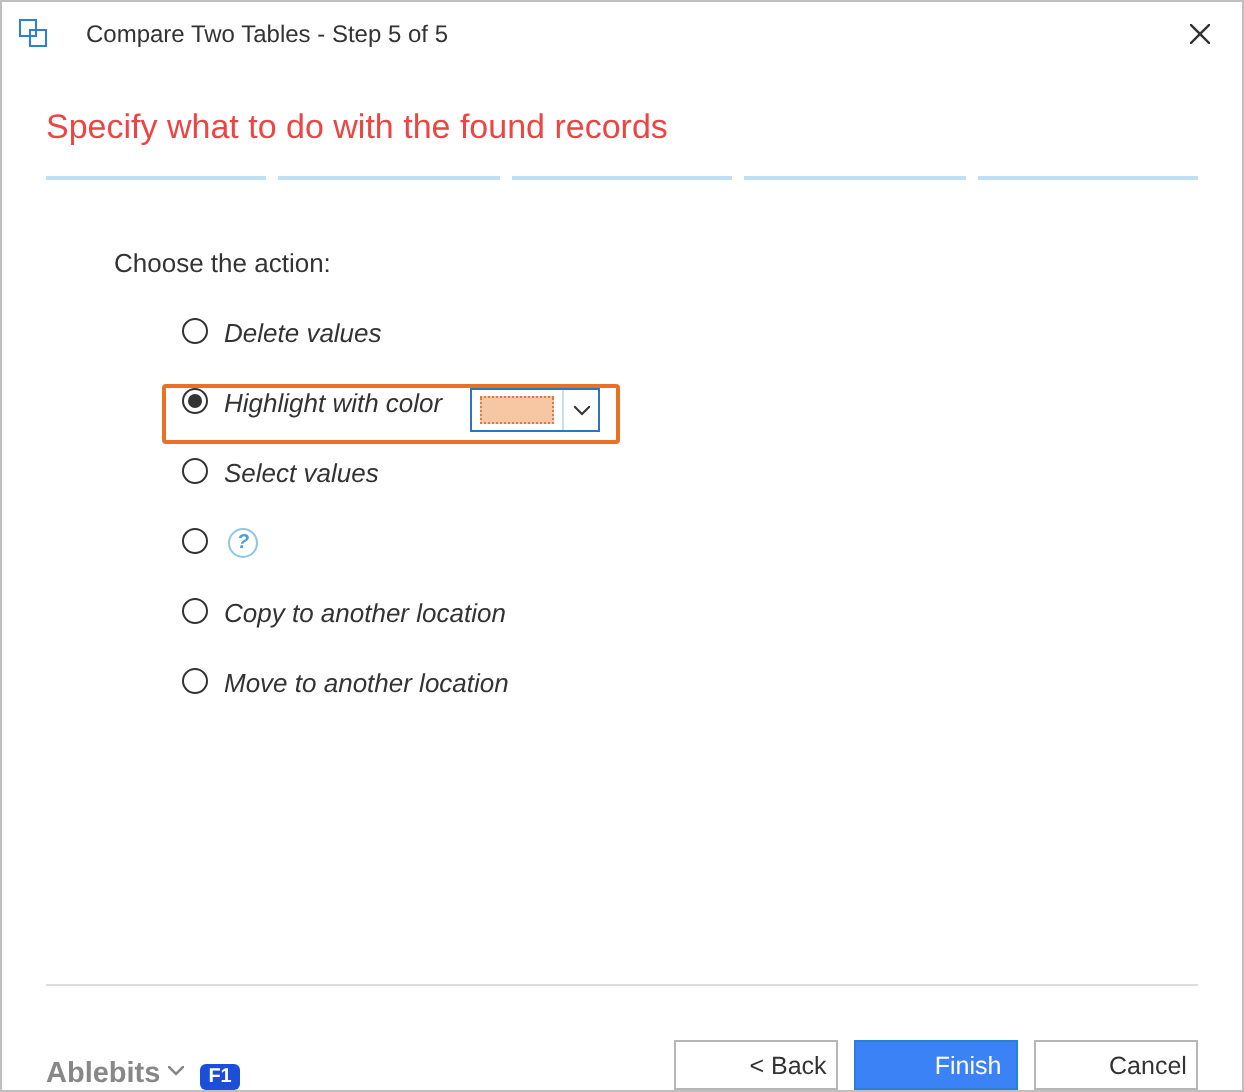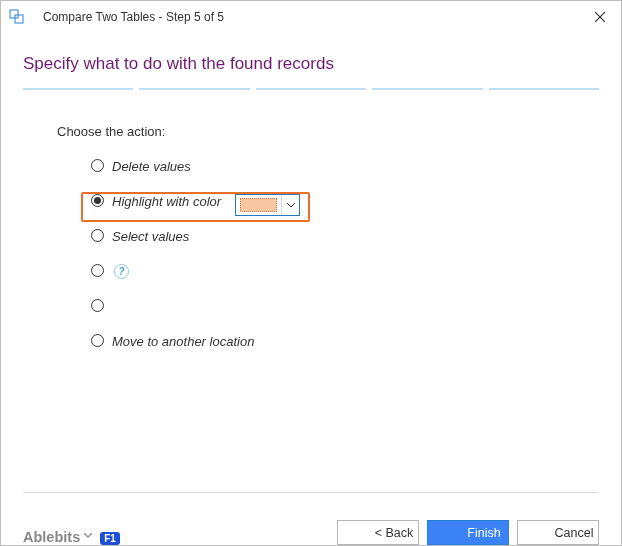--- a/index.html
+++ b/index.html
@@ -45,21 +45,21 @@
     align-items: center; justify-content: center;
   }
   .content {
     flex: 1;
     padding: 22px 22px 0 22px;
     display: flex;
     flex-direction: column;
   }
   .heading {
     font-size: 17px;
-    color: #701a75;
+    color: #ef4444;
     margin-bottom: 14px;
   }
   .steps-bar {
     display: flex;
     gap: 6px;
     margin-bottom: 34px;
   }
   .step-seg {
     height: 2px;
     flex: 1;
@@ -261,20 +261,21 @@
         <span>Select values</span>
       </div>
 
       <div class="option-row">
         <span class="radio"></span>
         <span class="help-icon">?</span>
       </div>
 
       <div class="option-row">
         <span class="radio"></span>
+        <span>Copy to another location</span>
       </div>
 
       <div class="option-row">
         <span class="radio"></span>
         <span>Move to another location</span>
       </div>
 
     </div>
   </div>
 

